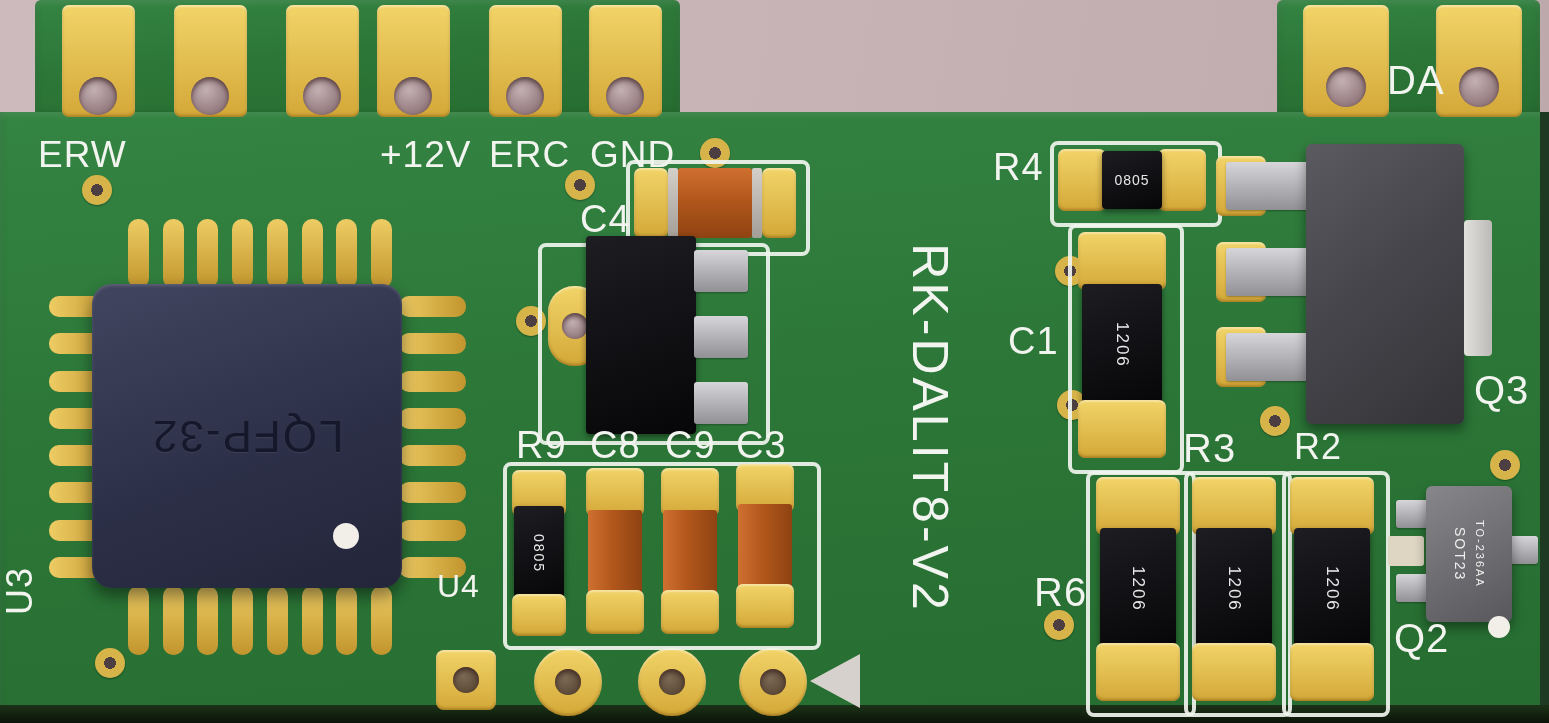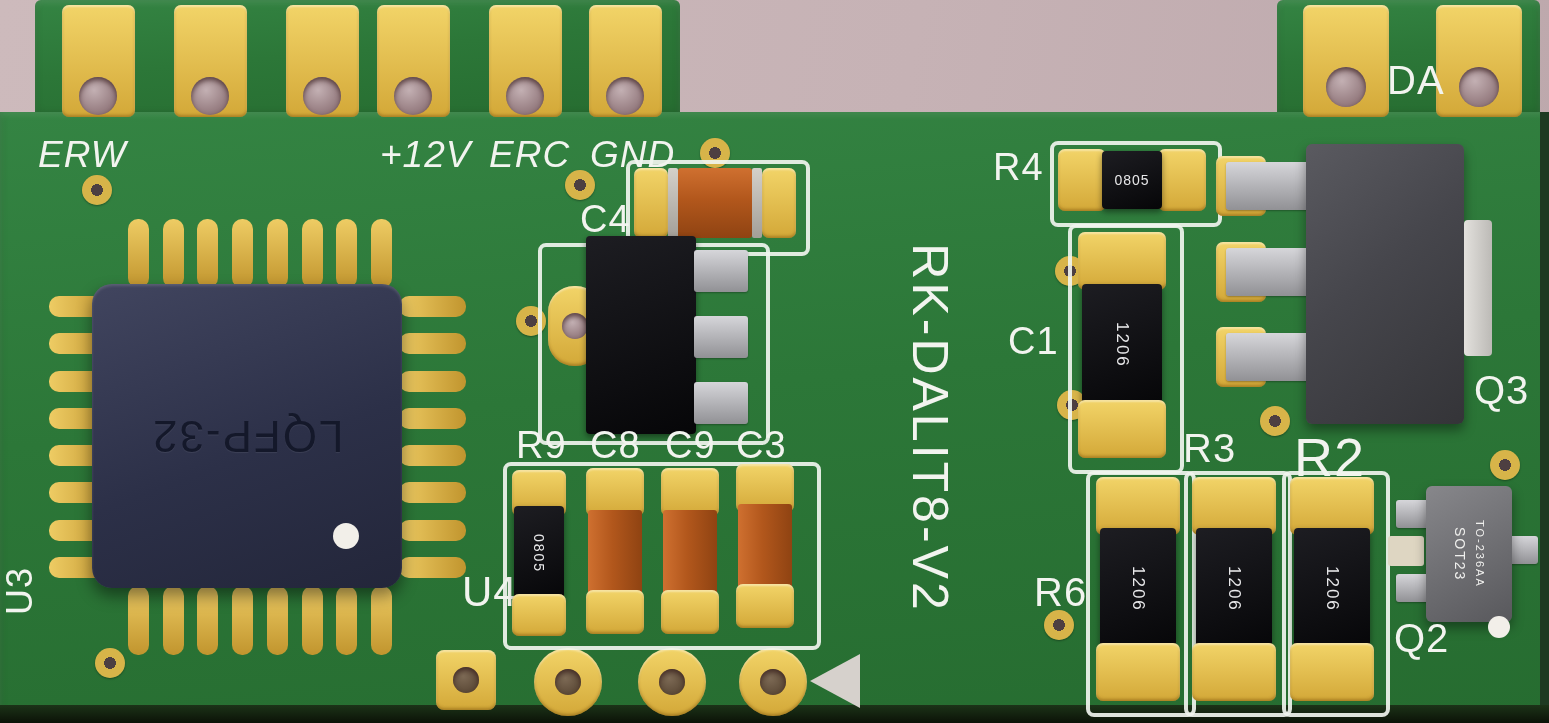--- a/index.html
+++ b/index.html
@@ -3,21 +3,21 @@
 <meta charset="utf-8">
 <style>
   html,body{margin:0;padding:0;background:#9e8d90;}
   .scene{position:relative;width:1549px;height:723px;overflow:hidden;
          background:linear-gradient(100deg,#cdbabc 0%,#c6b2b5 55%,#bca7ab 100%);
          font-family:"Liberation Sans",sans-serif;}
   .abs{position:absolute;}
   .pcb{background:linear-gradient(175deg,#348443 0%,#2c7738 45%,#266c30 100%);
        box-shadow:inset 0 3px 6px rgba(255,255,255,.10), inset 0 -4px 8px rgba(0,0,0,.18);}
   .silk{color:#f2f4ef;letter-spacing:1px;white-space:nowrap;}
-  .lbl{font-size:37px;font-style:italic;}
+  .lbl{font-size:37px;}
   .pad{background:linear-gradient(180deg,#f2d468,#d3a838);border-radius:7px;
        box-shadow:inset 0 2px 2px rgba(255,255,255,.4), inset 0 -2px 3px rgba(120,80,10,.45);}
   .hole{border-radius:50%;background:radial-gradient(circle at 40% 35%,#c3b0b3,#93797d 70%,#6f585c);
         box-shadow:inset 0 3px 5px rgba(50,25,25,.65);}
   .hole-dark{background:radial-gradient(circle at 40% 35%,#7d6a55,#503e2c);}
   .via{width:30px;height:30px;border-radius:50%;
        background:radial-gradient(circle,#4d3f41 0 6px,#d7b449 6px 100%);
        box-shadow:0 1px 2px rgba(0,0,0,.35);}
   .bracket{border:4px solid rgba(240,244,238,.92);border-radius:8px;}
   .black-part{background:linear-gradient(160deg,#1d1d22,#060608);border-radius:4px;color:#e8e8ea;
@@ -146,21 +146,21 @@
       <div class="pin"></div>
       <div class="pin"></div>
       <div class="pin"></div>
       <div class="pin"></div>
     </div>
   <div class="abs chip" style="left:92px;top:284px;width:310px;height:304px;">
     <span style="transform:rotate(180deg);font-size:44px;color:#14182a;letter-spacing:2px;text-shadow:0 -1px 1px rgba(255,255,255,.08);">LQFP-32</span>
     <div class="abs dot" style="left:241px;top:239px;width:26px;height:26px;"></div>
   </div>
   <span class="abs silk" style="left:-4px;top:570px;font-size:36px;transform:rotate(-90deg);">U3</span>
-  <span class="abs silk" style="left:462px;top:568px;font-size:42px;">U4</span>
+  <span class="abs silk" style="left:437px;top:568px;font-size:32px;">U4</span>
 
   <div class="abs bracket" style="left:626px;top:160px;width:176px;height:88px;"></div>
   <div class="abs pad" style="left:634px;top:168px;width:34px;height:70px;"></div>
   <div class="abs graycap" style="left:668px;top:168px;width:10px;height:70px;"></div>
   <div class="abs orange-h" style="left:678px;top:168px;width:74px;height:70px;"></div>
   <div class="abs graycap" style="left:752px;top:168px;width:10px;height:70px;"></div>
   <div class="abs pad" style="left:762px;top:168px;width:34px;height:70px;"></div>
   <span class="abs silk" style="left:580px;top:198px;font-size:38px;">C4</span>
 
   <div class="abs bracket" style="left:538px;top:243px;width:224px;height:194px;"></div>
@@ -219,21 +219,21 @@
   <div class="abs pad" style="left:1216px;top:242px;width:50px;height:60px;"></div>
   <div class="abs pad" style="left:1216px;top:327px;width:50px;height:60px;"></div>
   <div class="abs lead" style="left:1226px;top:162px;width:86px;height:48px;"></div>
   <div class="abs lead" style="left:1226px;top:248px;width:86px;height:48px;"></div>
   <div class="abs lead" style="left:1226px;top:333px;width:86px;height:48px;"></div>
   <div class="abs metal-body" style="left:1306px;top:144px;width:158px;height:280px;background:linear-gradient(140deg,#5a5a60 0%,#46464c 45%,#343438 100%);"></div>
   <div class="abs" style="left:1464px;top:220px;width:28px;height:136px;background:linear-gradient(90deg,#e3e1dd,#bcbab6);border-radius:4px;"></div>
   <span class="abs silk" style="left:1474px;top:368px;font-size:40px;">Q3</span>
 
   <span class="abs silk" style="left:1183px;top:426px;font-size:40px;">R3</span>
-  <span class="abs silk" style="left:1294px;top:426px;font-size:54px;">R2</span>
+  <span class="abs silk" style="left:1294px;top:426px;font-size:36px;">R2</span>
   <span class="abs silk" style="left:1034px;top:570px;font-size:40px;">R6</span>
 
   <div class="abs bracket" style="left:1086px;top:471px;width:102px;height:238px;"></div>
   <div class="abs bracket" style="left:1184px;top:471px;width:100px;height:238px;"></div>
   <div class="abs bracket" style="left:1282px;top:471px;width:100px;height:238px;"></div>
 
   <div class="abs pad" style="left:1096px;top:477px;width:84px;height:58px;"></div>
   <div class="abs black-part" style="left:1100px;top:528px;width:76px;height:122px;">
     <span class="vtext" style="font-size:17px;">1206</span>
     </div>

